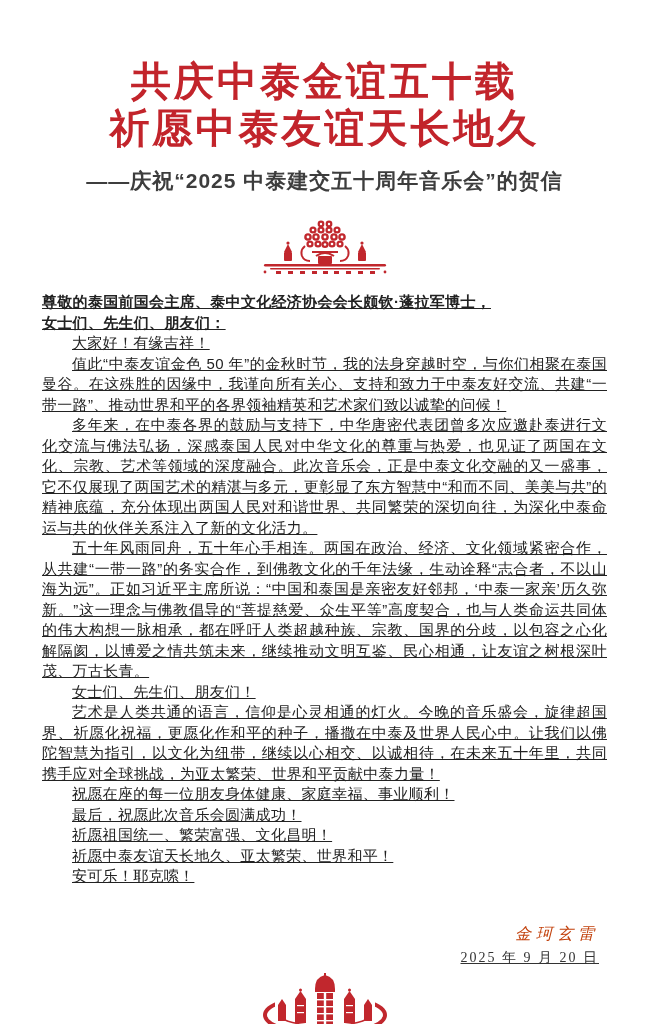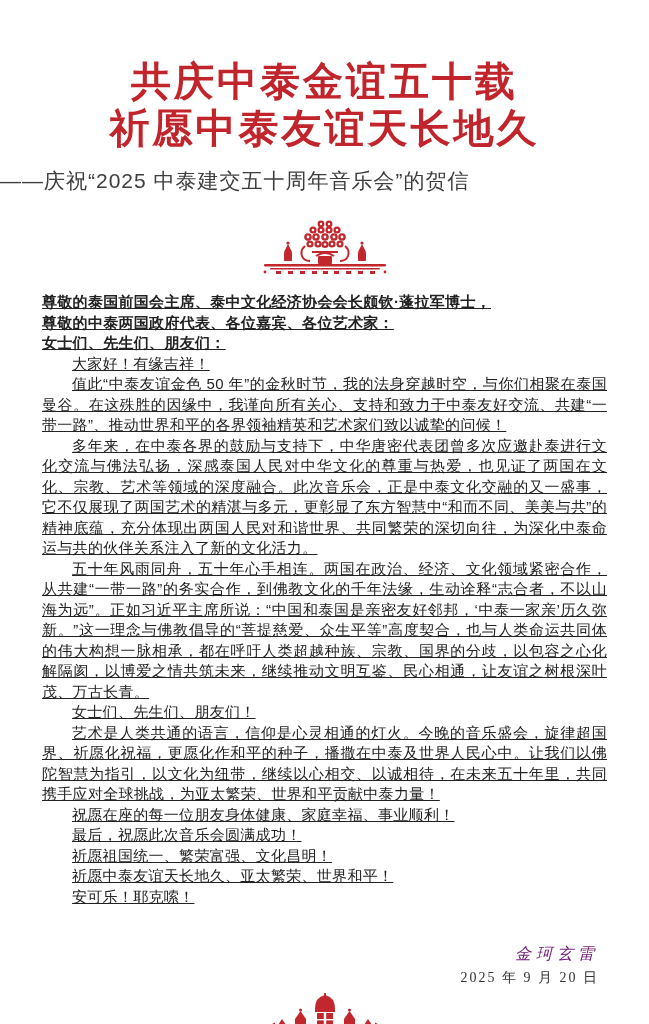--- a/index.html
+++ b/index.html
@@ -25,24 +25,25 @@
     color:var(--title-red);
     font-family:"Liberation Serif","DejaVu Serif",serif;
     font-weight:700;
     font-size:40px;
     line-height:47px;
     letter-spacing:3px;
   }
   .title .title-line{display:block;}
   .subtitle{
     margin-top:15px;
+    text-align:center;
     color:var(--subtitle-gray);
     font-size:21px;
     letter-spacing:1px;
-    font-weight:400;
+    font-weight:700;
   }
   .emblem{text-align:center;line-height:0;}
   .emblem-top{margin-top:21px;}
   .letter-body{
     width:565px;
     margin:12px auto 0 auto;
     color:var(--body-text);
     font-size:15px;
     line-height:20.5px;
     letter-spacing:0.3px;
@@ -56,28 +57,29 @@
     width:565px;
     margin:37px auto 0 auto;
     text-align:right;
     padding-right:8px;
   }
   .sign-name{
     font-family:Liberation Serif, serif;
     font-style:italic;
     font-size:16px;
     letter-spacing:5px;
-    color:#701a75;
+    color:#c2410c;
   }
   .sign-date{
     margin-top:4px;
     font-family:"Liberation Serif","DejaVu Serif",serif;
     font-size:14px;
     letter-spacing:2px;
     color:#333333;
+    text-decoration:underline;
   }
   .emblem-bottom{margin-top:6px;}
 </style>
 </head>
 <body>
 
 <div class="page">
 
   <h1 class="title">
     <span class="title-line">共庆中泰金谊五十载</span>
@@ -157,21 +159,20 @@
           <rect x="98" y="55" width="5" height="3"></rect>
           <rect x="110" y="55" width="5" height="3"></rect>
         <circle cx="5" cy="56" r="1.4"></circle>
           <circle cx="125" cy="56" r="1.4"></circle>
       </g>
     </svg>
   </div>
 
   <div class="letter-body">
     <p class="salute">尊敬的泰国前国会主席、泰中文化经济协会会长颇钦·蓬拉军博士，</p>
-    <p class="salute">尊敬的中泰两国政府代表、各位嘉宾、各位艺术家：</p>
     <p class="salute">女士们、先生们、朋友们：</p>
     <p class="indent">大家好！有缘吉祥！</p>
     <p class="indent">值此“中泰友谊金色 50 年”的金秋时节，我的法身穿越时空，与你们相聚在泰国曼谷。在这殊胜的因缘中，我谨向所有关心、支持和致力于中泰友好交流、共建“一带一路”、推动世界和平的各界领袖精英和艺术家们致以诚挚的问候！</p>
     <p class="indent">多年来，在中泰各界的鼓励与支持下，中华唐密代表团曾多次应邀赴泰进行文化交流与佛法弘扬，深感泰国人民对中华文化的尊重与热爱，也见证了两国在文化、宗教、艺术等领域的深度融合。此次音乐会，正是中泰文化交融的又一盛事，它不仅展现了两国艺术的精湛与多元，更彰显了东方智慧中“和而不同、美美与共”的精神底蕴，充分体现出两国人民对和谐世界、共同繁荣的深切向往，为深化中泰命运与共的伙伴关系注入了新的文化活力。</p>
     <p class="indent">五十年风雨同舟，五十年心手相连。两国在政治、经济、文化领域紧密合作，从共建“一带一路”的务实合作，到佛教文化的千年法缘，生动诠释“志合者，不以山海为远”。正如习近平主席所说：“中国和泰国是亲密友好邻邦，‘中泰一家亲’历久弥新。”这一理念与佛教倡导的“菩提慈爱、众生平等”高度契合，也与人类命运共同体的伟大构想一脉相承，都在呼吁人类超越种族、宗教、国界的分歧，以包容之心化解隔阂，以博爱之情共筑未来，继续推动文明互鉴、民心相通，让友谊之树根深叶茂、万古长青。</p>
     <p class="indent">女士们、先生们、朋友们！</p>
     <p class="indent">艺术是人类共通的语言，信仰是心灵相通的灯火。今晚的音乐盛会，旋律超国界、祈愿化祝福，更愿化作和平的种子，播撒在中泰及世界人民心中。让我们以佛陀智慧为指引，以文化为纽带，继续以心相交、以诚相待，在未来五十年里，共同携手应对全球挑战，为亚太繁荣、世界和平贡献中泰力量！</p>
     <p class="indent">祝愿在座的每一位朋友身体健康、家庭幸福、事业顺利！</p>
     <p class="indent">最后，祝愿此次音乐会圆满成功！</p>
     <p class="indent">祈愿祖国统一、繁荣富强、文化昌明！</p>

